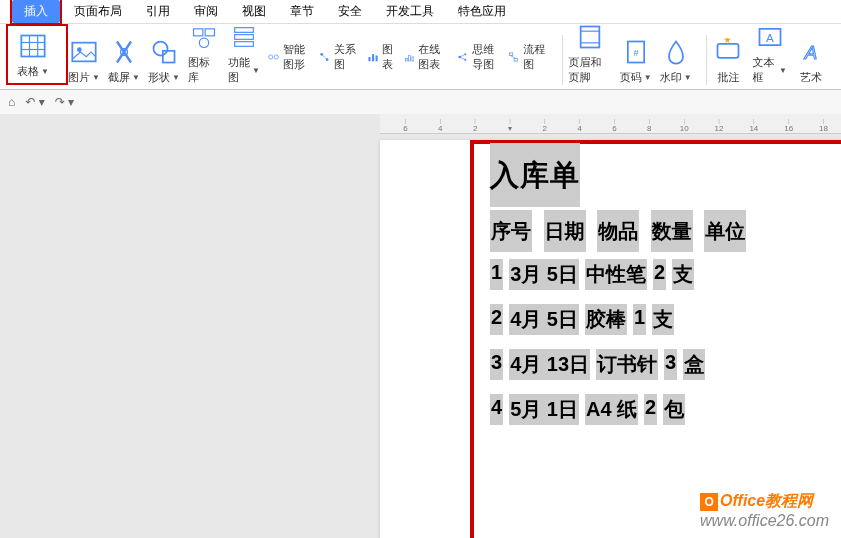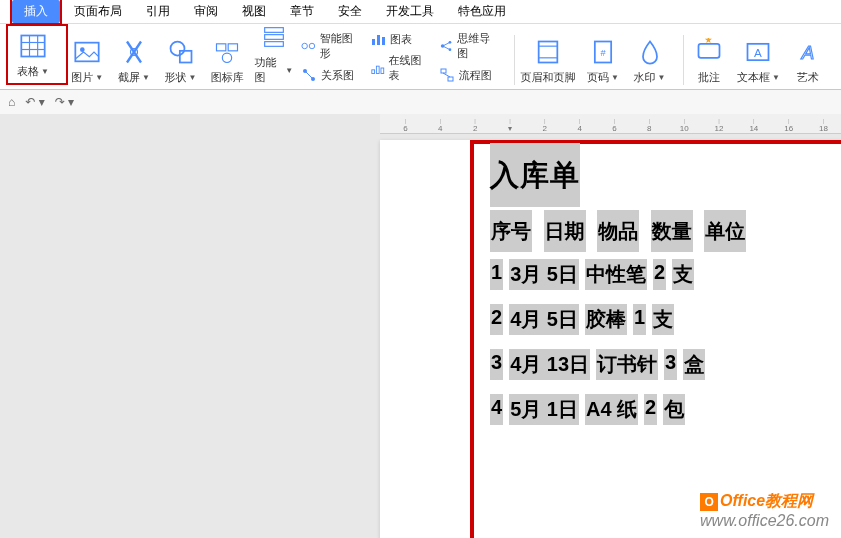--- a/index.html
+++ b/index.html
@@ -10,21 +10,21 @@
     .menu-item { padding: 3px 12px; cursor: pointer; }
     .menu-item.active { background: #4a8cff; color: #fff; border-radius: 2px; }
     .menubar .highlight-box { border: 2px solid #c00; margin-left: 4px; display: flex; }
 
     
     .ribbon { display: flex; align-items: flex-end; height: 66px; padding: 4px 6px; border-bottom: 1px solid #c8c8c8; background: #fff; font-size: 11px; color: #333; }
     .ribbon-group { display: flex; flex-direction: column; align-items: center; margin-right: 8px; }
     .ribbon-group.big { width: 42px; }
     .ribbon-group.big .icon-box { width: 32px; height: 32px; display: flex; align-items: center; justify-content: center; }
     .ribbon-group.big .label { font-size: 11px; margin-top: 2px; display: flex; align-items: center; gap: 1px; }
-    .ribbon-col { display: flex; flex-direction: column; gap: 6px; justify-content: center; height: 56px; margin-right: 10px; }
+    .ribbon-col { display: flex; flex-direction: row; gap: 6px; justify-content: flex-start; height: 56px; margin-right: 10px; }
     .ribbon-small { display: flex; align-items: center; gap: 4px; font-size: 11px; cursor: pointer; }
     .divider { width: 1px; background: #ddd; height: 50px; margin: 0 6px; }
     .ribbon-highlight { border: 2px solid #c00; display: flex; align-items: center; padding: 4px; }
     .dropdown-caret { font-size: 8px; color: #555; margin-left: 1px; }
 
     
     .quickbar { height: 24px; display: flex; align-items: center; padding: 2px 8px; gap: 10px; background: #f7f7f7; font-size: 12px; color: #666; }
 
     
     .doc-area { position: relative; background: #e8e8e8; height: calc(538px - 24px - 66px - 24px); overflow: hidden; }

